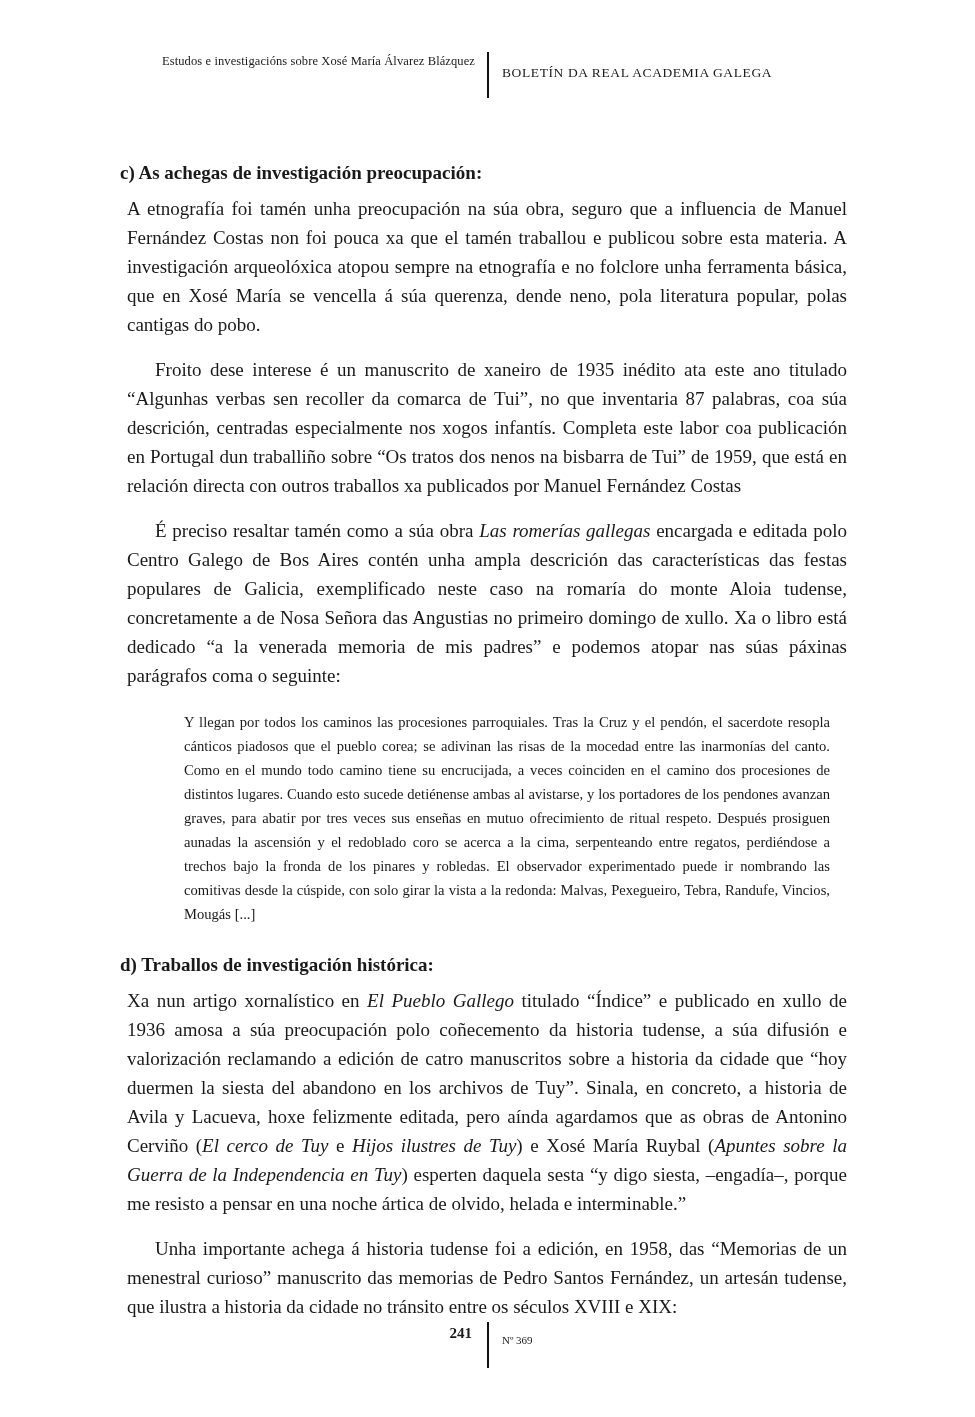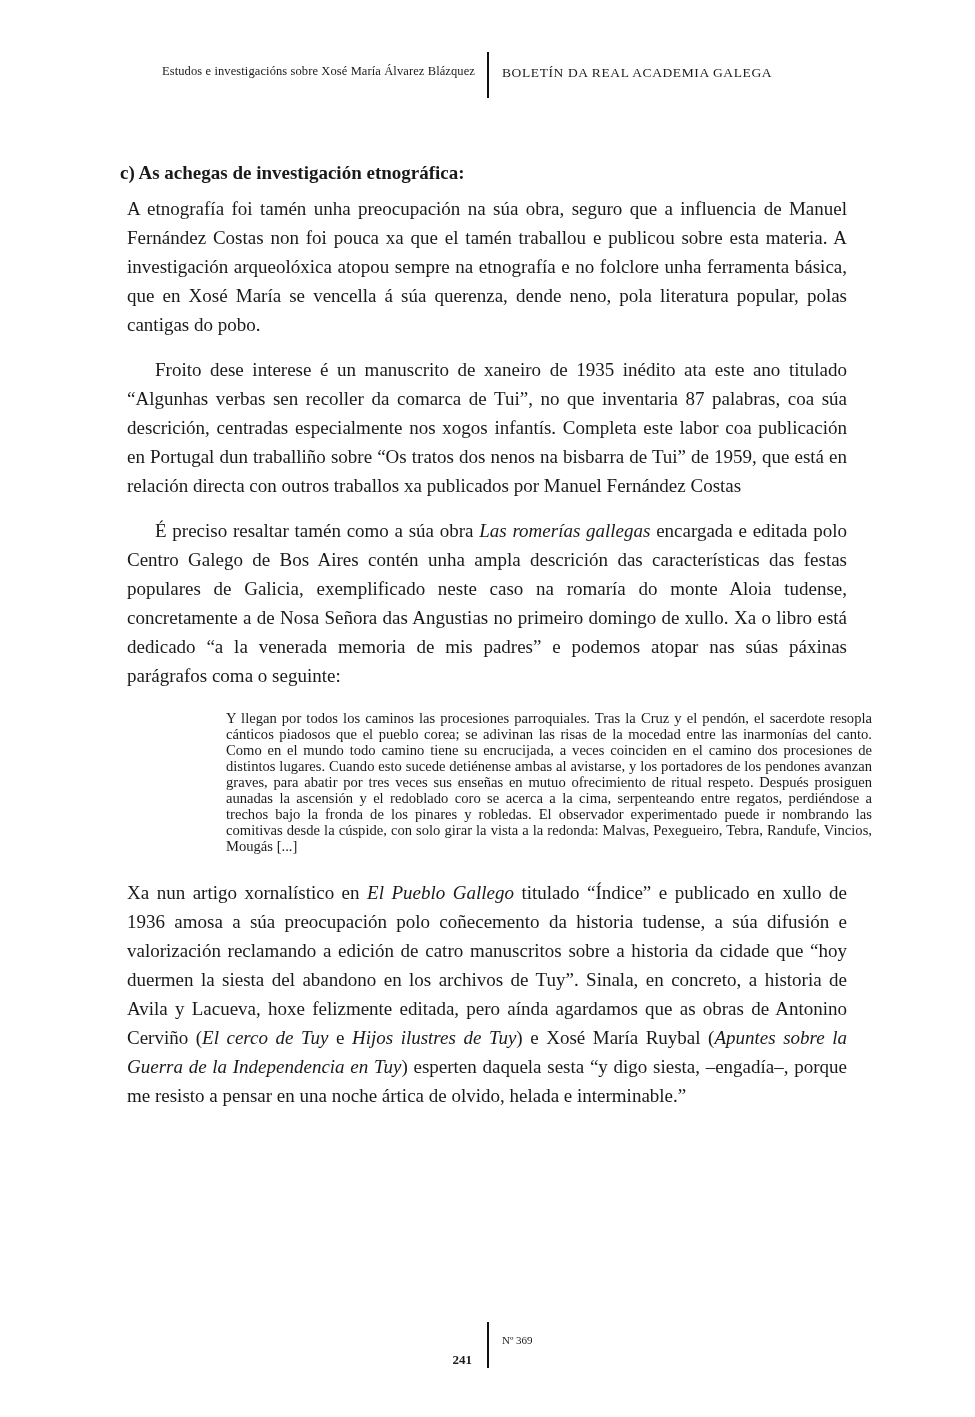--- a/index.html
+++ b/index.html
@@ -2,71 +2,73 @@
 <html><head>
 <meta charset="utf-8">
 <style>
   html, body { margin: 0; padding: 0; background: #ffffff; }
   body {
     width: 975px; height: 1417px; position: relative; overflow: hidden;
     font-family: "Liberation Serif", "DejaVu Serif", serif; color: #1a1a1a;
   }
   .header { position: absolute; top: 52px; left: 0; width: 975px; height: 48px; }
   .header-left {
-    position: absolute; right: 500px; top: 12px;
+    position: absolute; right: 500px; top: 2px;
     font-size: 12.5px; white-space: nowrap; letter-spacing: 0.1px;
   }
   .header-divider {
     position: absolute; left: 487px; top: 0; width: 1.5px; height: 46px; background: #111;
   }
   .header-right {
     position: absolute; left: 502px; top: 13px;
     font-size: 13.5px; white-space: nowrap; letter-spacing: 0.6px; text-align: right;
   }
   .content { position: absolute; left: 120px; top: 158px; width: 734px; }
   .heading { font-size: 19px; line-height: 29px; margin: 0; }
   .para {
     font-size: 19px; line-height: 29px; margin: 7px; text-align: justify;
     hyphens: manual;
   }
   .indent { text-indent: 28px; }
   .quote {
-    margin: 20px 0 24px 106px; width: 646px;
-    font-size: 14.6px; line-height: 16px; text-align: justify;
+    margin: 20px 0 24px 64px; width: 646px;
+    font-size: 14.6px; line-height: 24px; text-align: justify;
   }
   .footer { position: absolute; top: 1322px; left: 0; width: 975px; height: 48px; }
   .page-num {
-    position: absolute; right: 503px; top: 30px; font-size: 13px; font-weight: bold;
+    position: absolute; right: 503px; top: 3px; font-size: 15px; font-weight: bold;
   }
   .footer-divider {
     position: absolute; left: 487px; top: 0; width: 1.5px; height: 46px; background: #111;
   }
   .issue { position: absolute; left: 502px; top: 12px; font-size: 11px; }
   .sp { display: block; height: 2px; }
 </style>
 </head>
 <body>
 
 <div class="header">
   <div class="header-left">Estudos e investigacións sobre Xosé María Álvarez Blázquez</div>
   <div class="header-divider"></div>
   <div class="header-right">BOLETÍN DA REAL ACADEMIA GALEGA</div>
 </div>
 
 <div class="content">
-  <h3 class="heading">c) As achegas de investigación etnográfica:</h3>
+  <h3 class="heading">c) As achegas de investigación preocupación:</h3>
   <p class="para">A etnografía foi tamén unha preocupación na súa obra, seguro que a influencia de Manuel Fernández Costas non foi pouca xa que el tamén traballou e publicou sobre esta materia. A investigación arqueolóxica atopou sempre na etnografía e no folclore unha ferramenta básica, que en Xosé María se vencella á súa querenza, dende neno, pola lite­ratura popular, polas cantigas do pobo.</p>
   <span class="sp"></span>
   <p class="para indent">Froito dese interese é un manuscrito de xaneiro de 1935 inédito ata este ano titulado “Algunhas verbas sen recoller da comarca de Tui”, no que inventaria 87 palabras, coa súa descrición, centradas especialmente nos xogos infantís. Completa este labor coa publica­ción en Portugal dun traballiño sobre “Os tratos dos nenos na bisbarra de Tui” de 1959, que está en relación directa con outros traballos xa publicados por Manuel Fernández Costas</p>
   <span class="sp"></span>
   <p class="para indent"><span>É preciso resaltar tamén como a súa obra </span><em>Las romerías gallegas</em><span> encargada e editada polo Centro Galego de Bos Aires contén unha ampla descrición das características das festas populares de Galicia, exemplificado neste caso na romaría do monte Aloia tuden­se, concretamente a de Nosa Señora das Angustias no primeiro domingo de xullo. Xa o libro está dedicado “a la venerada memoria de mis padres” e podemos atopar nas súas páxinas parágrafos coma o seguinte:</span></p>
 
   <blockquote class="quote">Y llegan por todos los caminos las procesiones parroquiales. Tras la Cruz y el pendón, el sacerdote resopla cánticos piadosos que el pueblo corea; se adivinan las risas de la moce­dad entre las inarmonías del canto. Como en el mundo todo camino tiene su encruci­jada, a veces coinciden en el camino dos procesiones de distintos lugares. Cuando esto sucede detiénense ambas al avistarse, y los portadores de los pendones avanzan graves, para abatir por tres veces sus enseñas en mutuo ofrecimiento de ritual respeto. Después prosiguen aunadas la ascensión y el redoblado coro se acerca a la cima, serpenteando entre regatos, perdiéndose a trechos bajo la fronda de los pinares y robledas. El obser­vador experimentado puede ir nombrando las comitivas desde la cúspide, con solo girar la vista a la redonda: Malvas, Pexegueiro, Tebra, Randufe, Vincios, Mougás [...]</blockquote>
 
+  <h3 class="heading">d) Traballos de investigación histórica:</h3>
   <p class="para"><span>Xa nun artigo xornalístico en </span><em>El Pueblo Gallego</em><span> titulado “Índice” e publicado en xullo de 1936 amosa a súa preocupación polo coñecemento da historia tudense, a súa difu­sión e valorización reclamando a edición de catro manuscritos sobre a historia da cida­de que “hoy duermen la siesta del abandono en los archivos de Tuy”. Sinala, en con­creto, a historia de Avila y Lacueva, hoxe felizmente editada, pero aínda agardamos que as obras de Antonino Cerviño (</span><em>El cerco de Tuy</em><span> e </span><em>Hijos ilustres de Tuy</em><span>) e Xosé María Ruy­bal (</span><em>Apuntes sobre la Guerra de la Independencia en Tuy</em><span>) esperten daquela sesta “y digo siesta, –engadía–, porque me resisto a pensar en una noche ártica de olvido, helada e interminable.”</span></p>
   <span class="sp"></span>
+  <p class="para indent">Unha importante achega á historia tudense foi a edición, en 1958, das “Memorias de un menestral curioso” manuscrito das memorias de Pedro Santos Fernández, un artesán tudense, que ilustra a historia da cidade no tránsito entre os séculos XVIII e XIX:</p>
 </div>
 
 <div class="footer">
   <div class="page-num">241</div>
   <div class="footer-divider"></div>
   <div class="issue">Nº 369</div>
 </div>
 
 </body></html>

